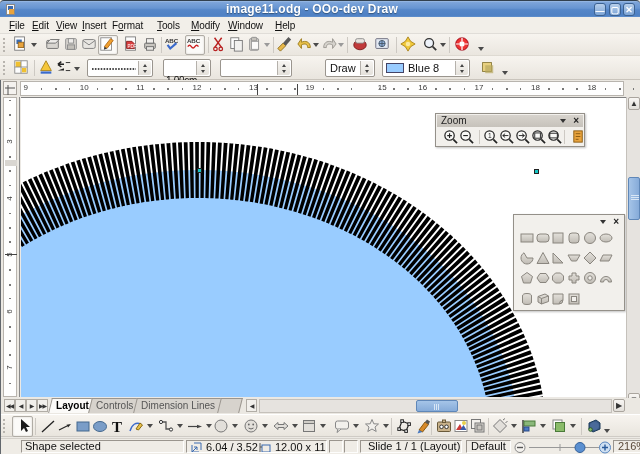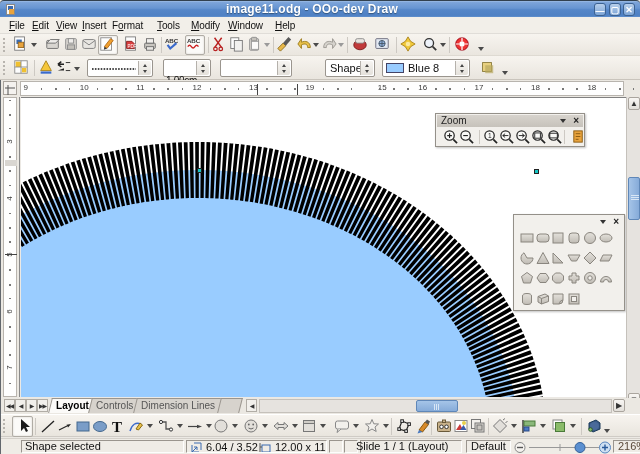--- a/index.html
+++ b/index.html
@@ -239,21 +239,21 @@
     <div class="spin"></div>
   </div>
   <div class="combo" style="left:163px;top:3px;width:48px;">
         <span class="ctext" style="font-size:10px;top:3px;left:2px;letter-spacing:-0.3px;margin-top:12px;">1.00cm</span>
         <div class="spin"></div>
       </div>
   <div class="combo" style="left:220px;top:3px;width:72px;">
         <div class="spin"></div>
       </div>
   <div class="combo" style="left:325px;top:3px;width:50px;">
-        <span class="ctext">Shape</span>
+        <span class="ctext">Draw</span>
         <div class="spin"></div>
       </div>
   <div class="combo" style="left:382px;top:3px;width:88px;">
     <span style="position:absolute;left:3px;top:3px;width:18px;height:10px;background:#99ccff;border:1px solid #446;"></span>
     <span class="ctext" style="left:25px;">Blue 8</span>
         <div class="spin"></div>
   </div>
   <svg class="ticon" style="left:479px;top:3px;" viewBox="0 0 18 18">
         <rect x="4" y="4" width="10" height="10" fill="#e8d080" stroke="#8a7a3a"></rect>
         <rect x="7" y="7" width="9" height="9" fill="#b8a860" opacity="0.7"></rect>
@@ -649,21 +649,21 @@
    <span class="stext" style="left:19px;top:0;">6.04 / 3.52</span>
    <svg style="position:absolute;left:72px;top:1px;" width="13" height="11" viewBox="0 0 13 11">
           <rect x="3" y="3" width="8" height="7" fill="none" stroke="#3a6ab0"></rect>
           <path d="M1 1 L1 10 M1 5 L3 5" stroke="#555"></path>
         </svg>
    <span class="stext" style="left:88px;top:0;">12.00 x 11.5</span>
   </div>
   <div class="sfield" style="left:329px;width:14px;"></div>
   <div class="sfield" style="left:344px;width:14px;"></div>
   <div class="sfield" style="left:360px;width:102px;"></div>
-  <span class="stext" style="left:356px;">Slide 1 / 1 (Layout)</span>
+  <span class="stext" style="left:368px;">Slide 1 / 1 (Layout)</span>
   <div class="sfield" style="left:466px;width:45px;"></div>
   <span class="stext" style="left:471px;">Default</span>
   <svg style="position:absolute;left:512px;top:2px;" width="100" height="13" viewBox="0 0 100 13">
     <circle cx="8" cy="6.5" r="5" fill="#f4f2ee" stroke="#888"></circle>
         <path d="M5 6.5 L11 6.5" stroke="#555" stroke-width="1.4"></path>
     <line x1="17" y1="6.5" x2="90" y2="6.5" stroke="#999"></line>
     <line x1="48" y1="3" x2="48" y2="10" stroke="#999"></line>
     <circle cx="68" cy="6.5" r="5" fill="#5a8fd0" stroke="#33609a"></circle>
     <circle cx="93" cy="6.5" r="5.5" fill="#cfe0f2" stroke="#5a87c0"></circle>
         <path d="M90 6.5 L96 6.5 M93 3.5 L93 9.5" stroke="#2a5a9a" stroke-width="1.4"></path>

